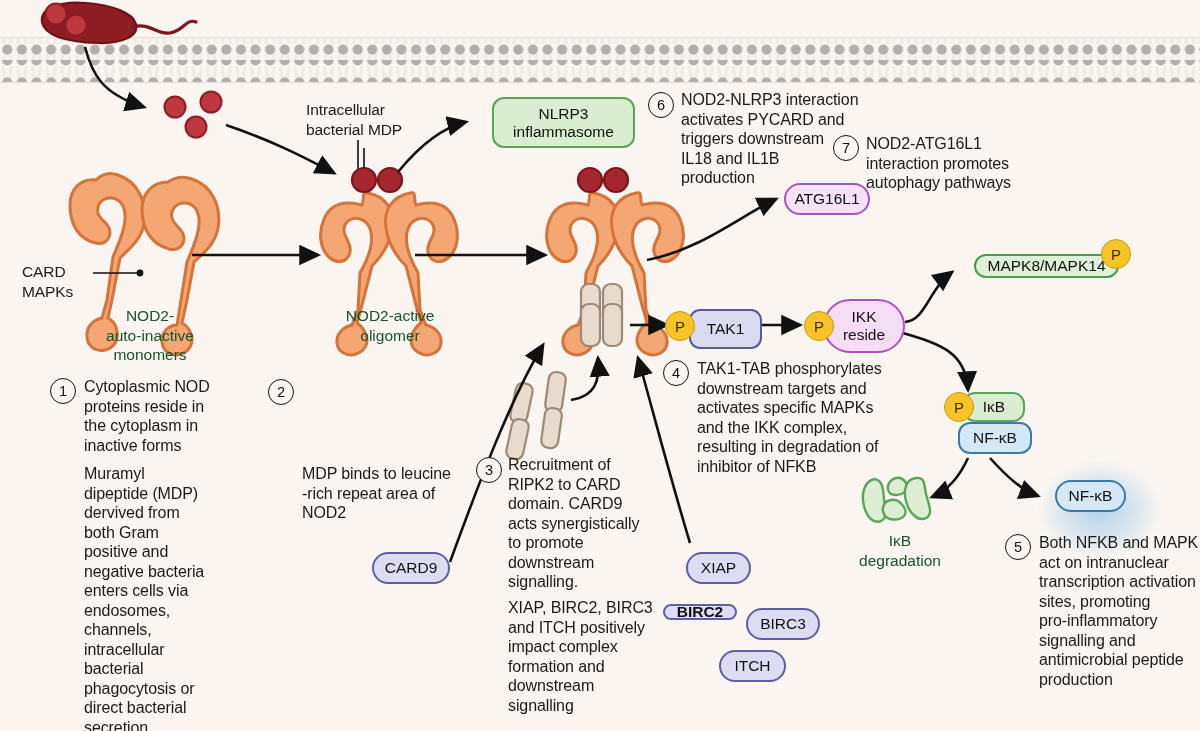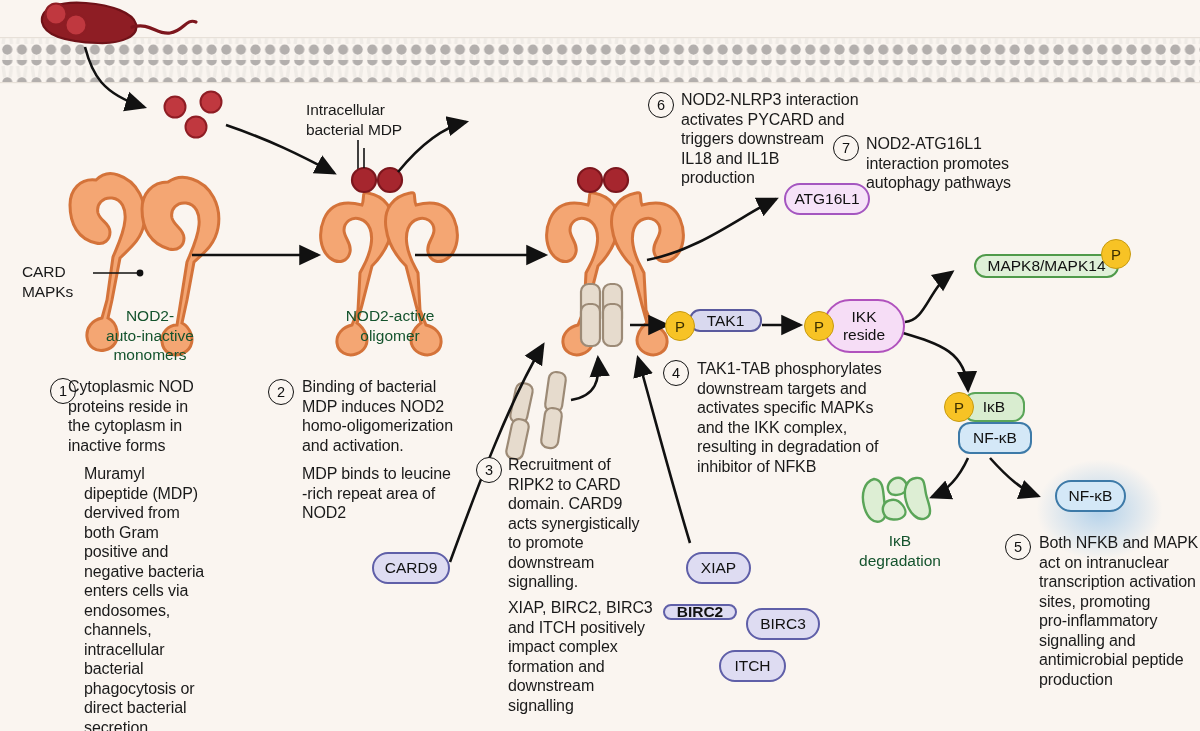--- a/index.html
+++ b/index.html
@@ -251,33 +251,37 @@
       <path d="M896 478 C889 480 886 487 889 492 C892 497 902 495 906 491 C910 487 904 476 896 478 Z" fill="#ddeed4" stroke="#5aa558" stroke-width="2.4"></path>
       <path d="M891 500 C884 501 881 508 884 514 C887 521 899 521 904 516 C909 511 900 498 891 500 Z" fill="#ddeed4" stroke="#5aa558" stroke-width="2.4"></path>
       <path d="M916 478 C906 479 903 490 906 501 C909 513 918 522 926 518 C934 514 928 503 926 494
                C924 484 925 477 916 478 Z" fill="#ddeed4" stroke="#5aa558" stroke-width="2.4"></path>
     </g>
 
   </svg>
 
   <div class="glow" style="left:1012px; top:440px; width:175px; height:140px;"></div>
 
+  <div class="node" style="left:492px; top:97px; width:143px; height:51px; background:#d9edd0; border:2.2px solid #5aa558; border-radius:12px;">
+    <span>NLRP3
+inflammasome</span>
+  </div>
 
   <div class="node" style="left:784px; top:183px; width:86px; height:32px; background:#f6e2f8; border:2.2px solid #a456c0; border-radius:16px;">
     <span>ATG16L1</span>
   </div>
 
   <div class="node" style="left:974px; top:254px; width:145px; height:24px; background:#dff0d8; border:2.2px solid #4f9a4a; border-radius:12px;">
     <span>MAPK8/MAPK14</span>
   </div>
   <div class="pbadge" style="left:1101px; top:239px;">
     <span>P</span>
   </div>
 
-  <div class="node" style="left:689px; top:309px; width:73px; height:23px; background:#d9d9ef; border:2.2px solid #5a5a9e; border-radius:11px;align-items:center;">
+  <div class="node" style="left:689px; top:309px; width:73px; height:40px; background:#d9d9ef; border:2.2px solid #5a5a9e; border-radius:11px;align-items:center;">
     <span>TAK1</span>
   </div>
   <div class="pbadge" style="left:665px; top:311px;">
     <span>P</span>
   </div>
 
   <div class="node" style="left:823px; top:299px; width:82px; height:54px; background:#f6ddf6; border:2.2px solid #b052bd; border-radius:27px;">
     <span>IKK
 reside</span>
   </div>
@@ -332,21 +336,21 @@
 
   <div class="caption" style="left:320px; top:306px; width:140px;">NOD2-active
 oligomer</div>
 
   <div class="caption" style="left:838px; top:531px; width:124px;">IκB
 degradation</div>
 
   <div class="numcircle" style="left:50px; top:378px;">
       <span>1</span>
     </div>
-  <div class="steptxt" style="left:68px; top:377px; width:150px;">Cytoplasmic NOD
+  <div class="steptxt" style="left:84px; top:377px; width:150px;">Cytoplasmic NOD
 proteins reside in
 the cytoplasm in
 inactive forms</div>
 
   <div class="steptxt" style="left:84px; top:464px; width:155px;">Muramyl
 dipeptide (MDP)
 dervived from
 both Gram
 positive and
 negative bacteria
@@ -355,24 +359,20 @@
 channels,
 intracellular
 bacterial
 phagocytosis or
 direct bacterial
 secretion</div>
 
   <div class="numcircle" style="left:268px; top:379px;">
       <span>2</span>
     </div>
-  <div class="steptxt" style="left:302px; top:377px; width:195px;">Binding of bacterial
-MDP induces NOD2
-homo-oligomerization
-and activation.</div>
 
   <div class="steptxt" style="left:302px; top:464px; width:195px;">MDP binds to leucine
 -rich repeat area of
 NOD2</div>
 
   <div class="numcircle" style="left:476px; top:457px;">
       <span>3</span>
     </div>
   <div class="steptxt" style="left:508px; top:455px; width:150px;">Recruitment of
 RIPK2 to CARD

